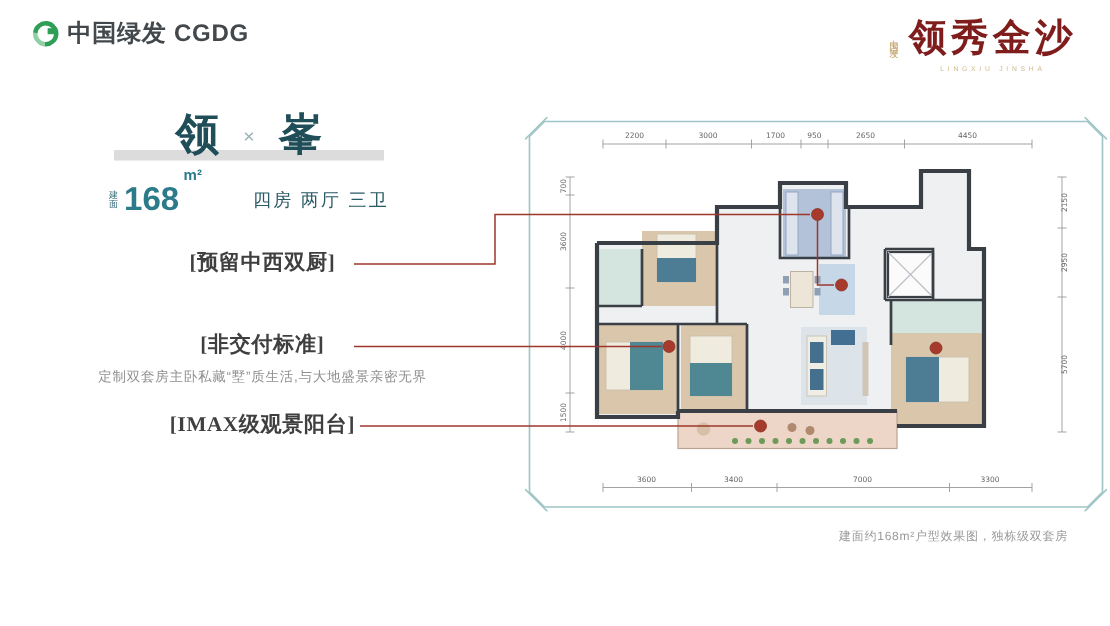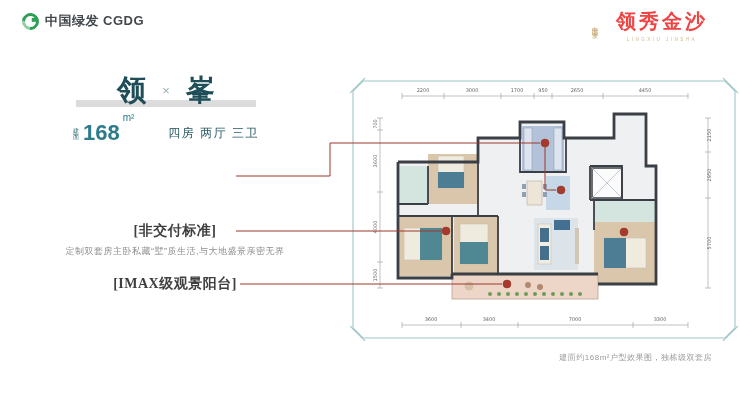--- a/index.html
+++ b/index.html
@@ -3,37 +3,37 @@
 <meta charset="utf-8">
 <style>
   html,body{margin:0;padding:0;}
   body{width:740px;height:417px;background:#ffffff;font-family:"Liberation Sans",sans-serif;position:relative;overflow:hidden;}
   .abs{position:absolute;}
 
   
   .logo-wrap{left:22px;top:12px;display:flex;align-items:center;gap:6px;}
   .logo-mark{width:17px;height:17px;border-radius:50%;border:3.5px solid #2f9e57;border-left-color:#8fd0a6;transform:rotate(-40deg);box-sizing:border-box;position:relative;}
   .logo-mark::after{content:"";position:absolute;width:6px;height:3.5px;background:#2f9e57;right:-2px;top:5px;transform:rotate(40deg);}
-  .logo-text{font-size:13px;font-weight:bold;color:#43484c;letter-spacing:.5px;}
+  .logo-text{font-size:16px;font-weight:bold;color:#43484c;letter-spacing:.5px;}
 
   .brand{left:592px;top:8px;width:140px;text-align:center;}
   .brand-vert{position:absolute;left:-2px;top:14px;writing-mode:vertical-rl;font-size:6px;color:#c3a36b;letter-spacing:2px;}
-  .brand-name{font-family:"Liberation Serif",serif;font-size:20px;font-weight:bold;color:#ef4444;letter-spacing:3px;white-space:nowrap;}
+  .brand-name{font-family:"Liberation Serif",serif;font-size:25px;font-weight:bold;color:#7f1d1d;letter-spacing:3px;white-space:nowrap;}
   .brand-sub{font-size:4.5px;color:#cfb98b;letter-spacing:2.5px;margin-top:2px;}
 
   
   .title-bar{left:76px;top:100px;width:180px;height:7px;background:#dcdcdc;}
   .title-row{left:56px;top:76px;width:220px;display:flex;justify-content:center;align-items:center;gap:16px;}
   .title-cjk{font-family:"Liberation Serif",serif;font-size:29px;font-weight:bold;color:#1f4e58;line-height:1;position:relative;z-index:2;}
   .title-sep{font-size:13px;color:#9ab2b5;position:relative;z-index:2;}
 
   .area-row{left:46px;top:112px;width:240px;display:flex;justify-content:center;align-items:flex-end;gap:2px;}
   .area-label{font-size:6px;color:#2b6472;width:8px;line-height:1.1;margin-bottom:3px;}
   .area-value{font-size:22px;font-weight:bold;color:#2c7b8a;line-height:1;}
-  .area-unit{font-size:10px;font-weight:normal;color:#2c7b8a;margin-bottom:21px;margin-left:1px;}
+  .area-unit{font-size:10px;font-weight:bold;color:#2c7b8a;margin-bottom:21px;margin-left:1px;}
   .rooms{font-size:12px;color:#2a5a66;letter-spacing:1.5px;margin-left:32px;margin-bottom:2px;}
 
   .feature{left:30px;width:290px;text-align:center;}
   .feature-title{font-family:"Liberation Serif",serif;font-size:14px;font-weight:bold;color:#3f3f3f;line-height:15px;letter-spacing:.5px;}
   .feature-desc{font-size:9px;color:#8f8f8f;margin-top:7px;letter-spacing:.5px;}
   .f1{top:168px;} .f2{top:223px;} .f3{top:276px;}
 
   .disclaimer{right:28px;top:352px;font-size:8px;color:#9a9a9a;letter-spacing:.5px;}
 
   svg text{font-family:"DejaVu Sans",sans-serif;}
@@ -61,20 +61,21 @@
 </div>
 
 <div class="abs area-row">
   <span class="area-label">建面</span>
   <span class="area-value">168</span>
   <span class="area-unit">m²</span>
   <span class="rooms">四房 两厅 三卫</span>
 </div>
 
 <div class="abs feature f1">
+  <div class="feature-title">[预留中西双厨]</div>
 </div>
 <div class="abs feature f2">
   <div class="feature-title">[非交付标准]</div>
   <div class="feature-desc">定制双套房主卧私藏“墅”质生活,与大地盛景亲密无界</div>
 </div>
 <div class="abs feature f3">
   <div class="feature-title">[IMAX级观景阳台]</div>
 </div>
 
 <svg class="abs" style="left:350px;top:78px;" width="388" height="263" viewBox="0 0 388 263">

